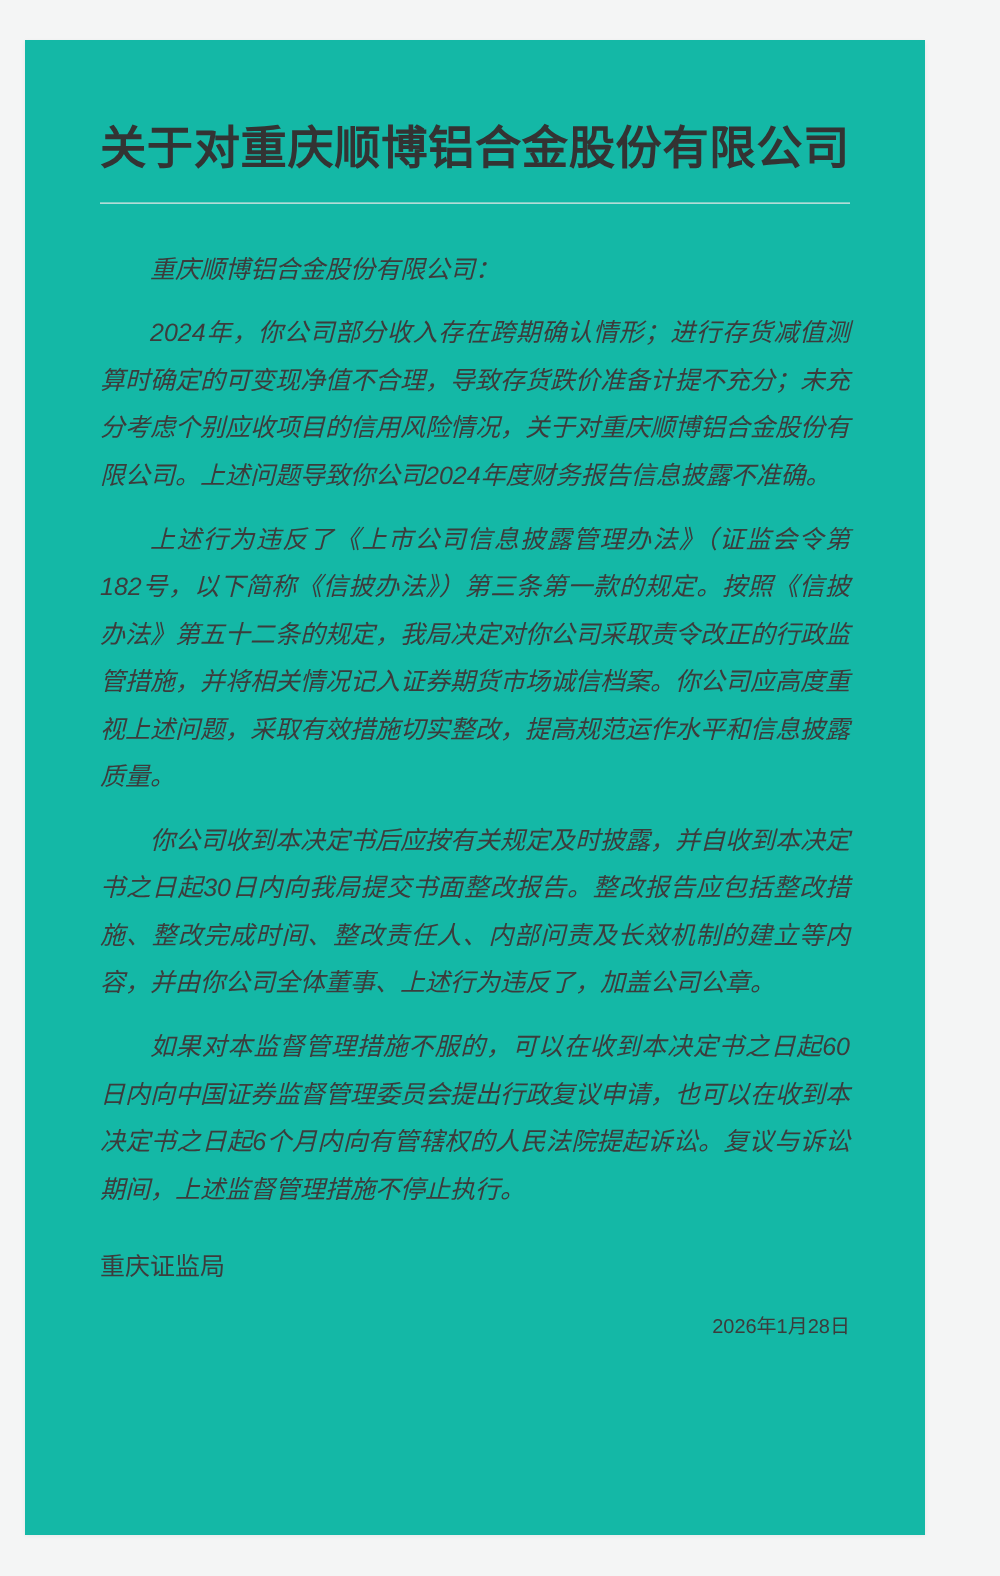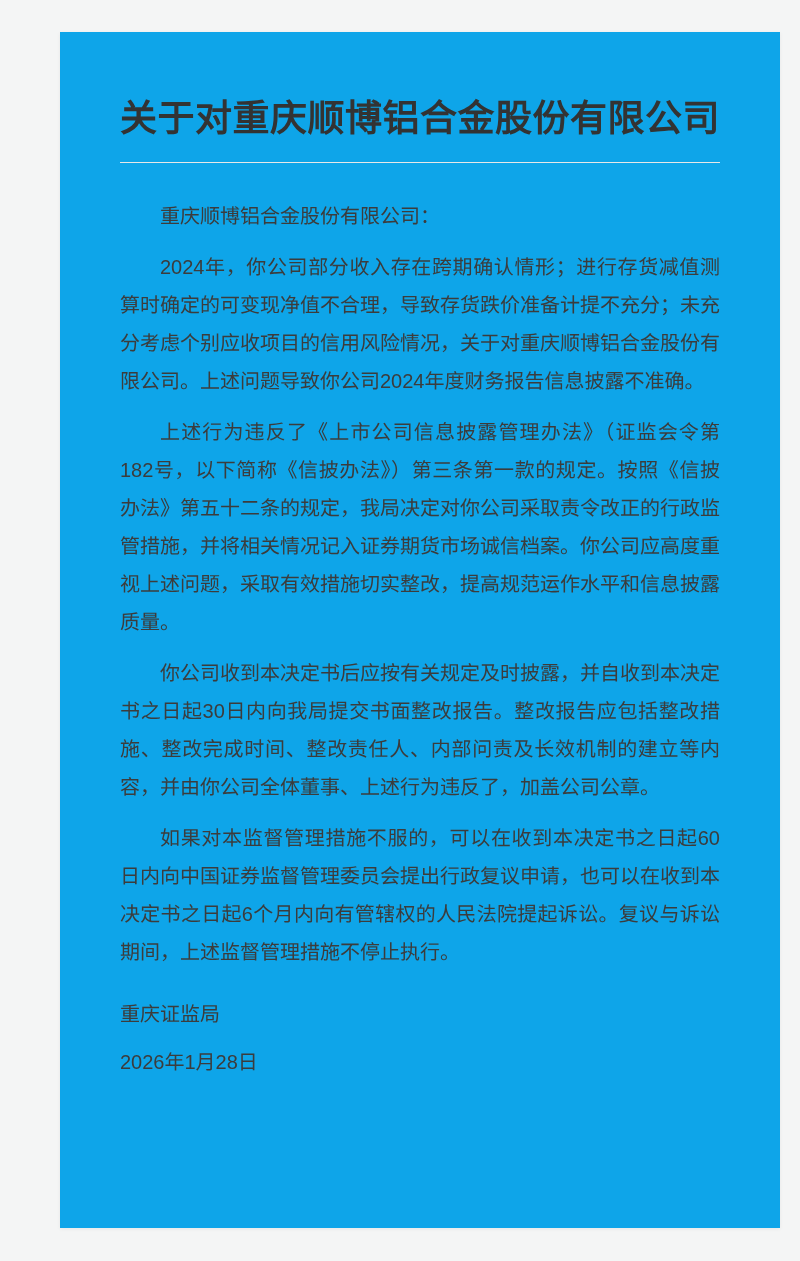--- a/index.html
+++ b/index.html
@@ -13,24 +13,24 @@
     height: 1261px;
     background: #f4f5f5;
     overflow: hidden;
     font-family: "Liberation Sans", "DejaVu Sans", sans-serif;
   }
   .page {
     width: 800px;
     height: 1261px;
   }
   .card {
-    margin: 32px 40px 0 60px;
+    margin: 32px 40px 0 20px;
     width: 720px;
     min-height: 1196px;
-    background: #0ea5e9;
+    background: #14b8a6;
     box-shadow: 0 1px 4px rgba(0,0,0,0.06);
     padding: 54px 60px 34px 60px;
   }
   .doc-title {
     margin: 0;
     font-size: 37px;
     line-height: 66px;
     font-weight: 700;
     text-align: center;
     color: #333333;
@@ -46,40 +46,41 @@
     height: 0;
   }
   .doc-body p {
     margin: 0 0 13px 0;
     font-size: 20px;
     line-height: 38px;
     color: #3c3c3c;
     text-align: justify;
     text-justify: inter-ideograph;
     text-indent: 2em;
+    font-style: italic;
   }
   .doc-body p:first-child {
     margin-top: 34px;
   }
   .doc-body p:last-child {
     margin-bottom: 0;
   }
   .signature {
     margin-top: 24px;
     font-size: 20px;
     line-height: 38px;
     color: #3c3c3c;
     text-align: left;
   }
   .date {
     margin-top: 10px;
-    font-size: 20px;
+    font-size: 16px;
     line-height: 38px;
     color: #3c3c3c;
-    text-align: left;
+    text-align: right;
   }
 </style>
 </head>
 <body>
 
 <div class="page">
   <div class="card">
 
     <h1 class="doc-title">
       <span class="title-line">关于对重庆顺博铝合金股份有限公司</span>

